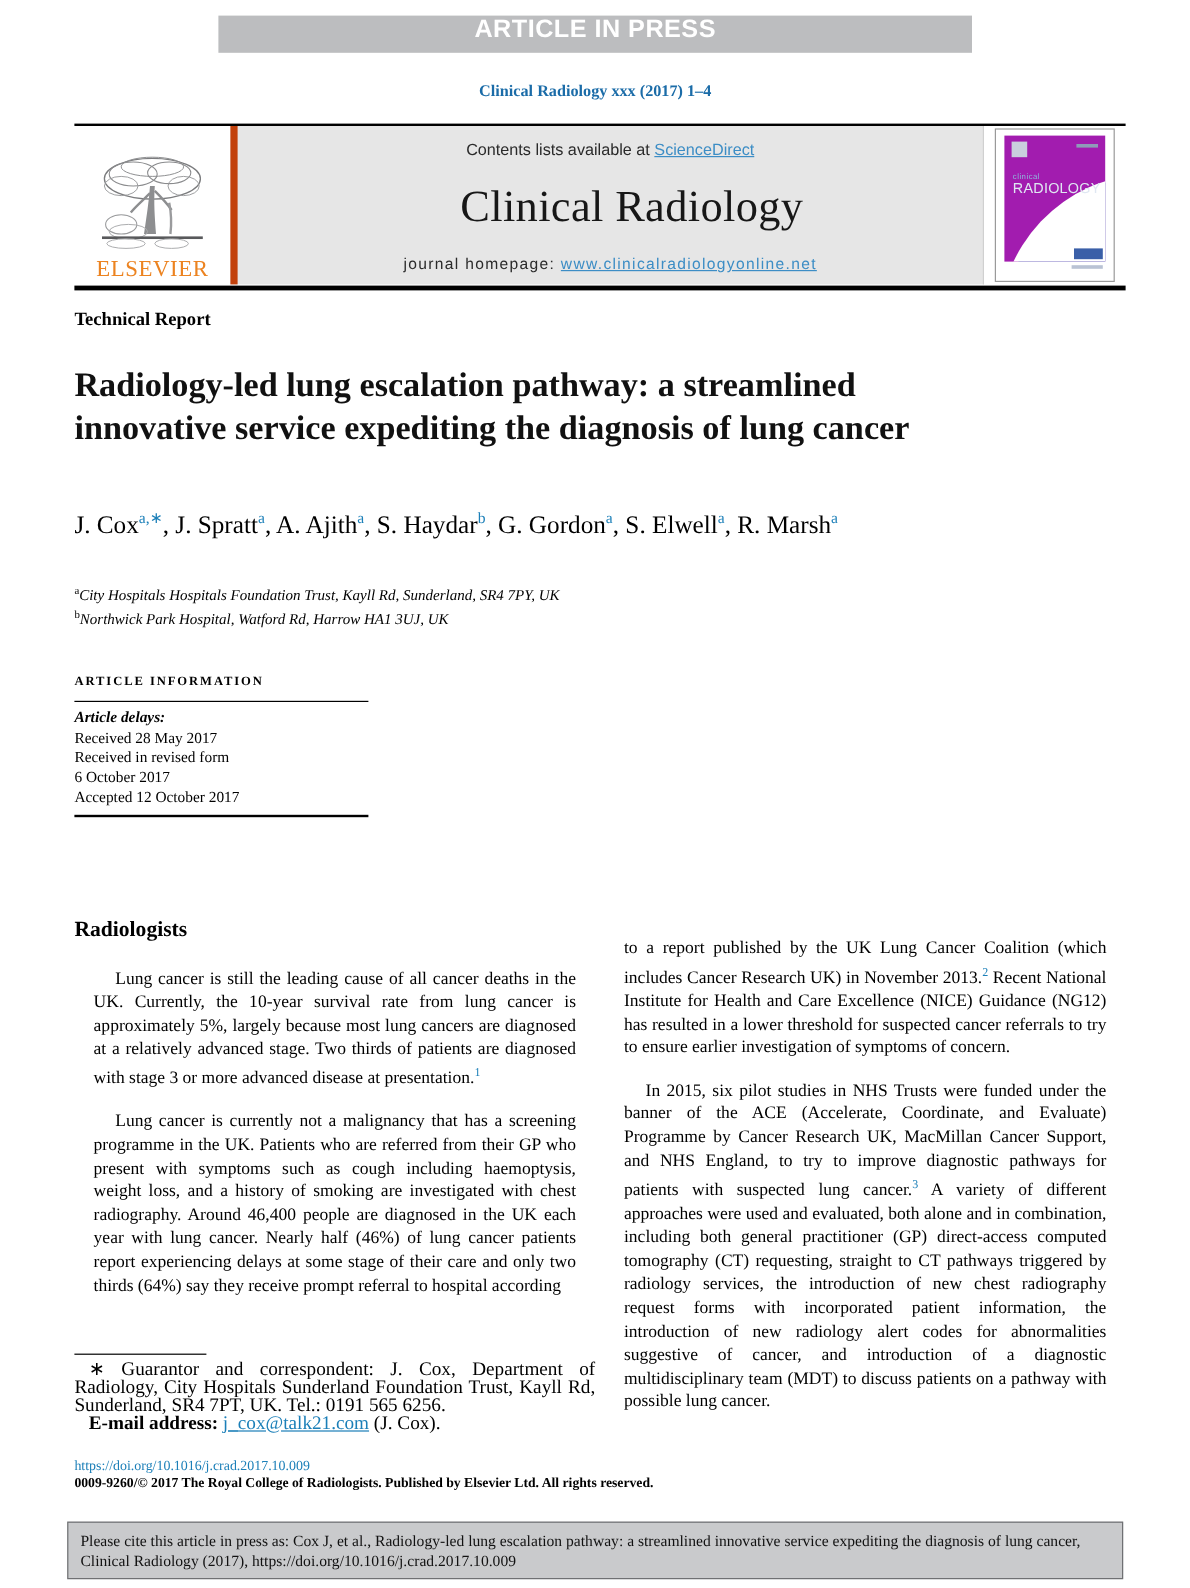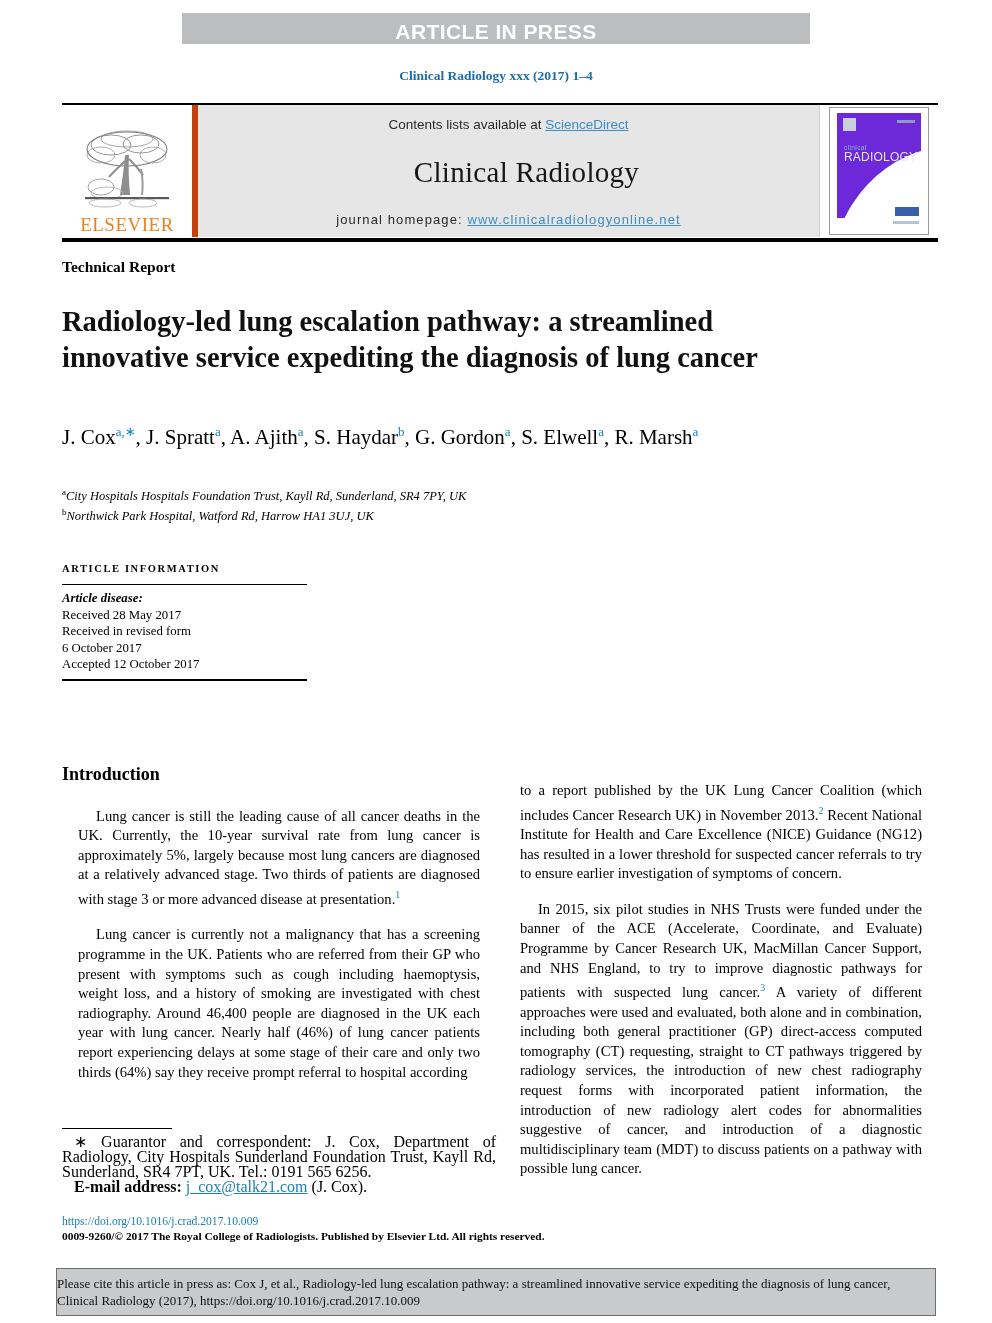--- a/index.html
+++ b/index.html
@@ -18,21 +18,21 @@
 
   
   .press-band {
     position: absolute;
     left: 182px;
     top: 13px;
     width: 628px;
     height: 31px;
     background: #bcbdbf;
     display: flex;
-    align-items: flex-end;
+    align-items: flex-start;
     justify-content: center;
   }
   .press-band-label {
     color: #ffffff;
     font-family: "Liberation Sans", sans-serif;
     font-weight: bold;
     font-size: 21px;
     letter-spacing: 0.4px;
   }
 
@@ -91,21 +91,21 @@
     box-sizing: border-box;
   }
   .sd-line1 {
     font-family: "Liberation Sans", sans-serif;
     font-size: 13.5px;
     color: #2a2a2a;
   }
   .sd-link { color: #3c8dc5; }
   .journal-name {
     font-family: "Liberation Serif", serif;
-    font-size: 29px;
+    font-size: 37px;
     color: #171717;
     letter-spacing: 0.3px;
     margin-left: 36px;
   }
   .homepage-line {
     font-family: "Liberation Sans", sans-serif;
     font-size: 13px;
     color: #2a2a2a;
     letter-spacing: 1.1px;
   }
@@ -123,21 +123,21 @@
     height: 128px;
     border: 1px solid #9a9a9a;
     background: #ffffff;
     position: relative;
     overflow: hidden;
     box-sizing: border-box;
   }
   .cover-navy {
     position: absolute;
     left: 7px; top: 5px; right: 7px; bottom: 16px;
-    background: #6d28d9;
+    background: #a21caf;
     overflow: hidden;
   }
   .cover-swoosh {
     position: absolute;
     right: -34px;
     bottom: -60px;
     width: 124px;
     height: 132px;
     border-radius: 100% 0 0 0;
     background: #ffffff;
@@ -320,21 +320,21 @@
   
   .cite-box {
     position: absolute;
     left: 56px;
     top: 1268px;
     width: 880px;
     height: 48px;
     background: #c9cacc;
     border: 1px solid #6f7073;
     box-sizing: border-box;
-    padding: 6px 10px 0 0;
+    padding: 6px 10px 0 10px;
     font-family: "Liberation Serif", serif;
     font-size: 13px;
     line-height: 17px;
     color: #111;
   }
 </style>
 </head>
 <body>
 
 <div class="press-band">
@@ -406,31 +406,31 @@
 
 <div class="affiliations">
   <div><span class="aff-mark">a</span><span>City Hospitals Hospitals Foundation Trust, Kayll Rd, Sunderland, SR4 7PY, UK</span></div>
   <div><span class="aff-mark">b</span><span>Northwick Park Hospital, Watford Rd, Harrow HA1 3UJ, UK</span></div>
 </div>
 
 <div class="artinfo">
   <div class="artinfo-head">ARTICLE INFORMATION</div>
   <div class="artinfo-rule-top"></div>
   <div class="artinfo-body">
-    <div><em>Article disease:</em></div>
+    <div><em>Article delays:</em></div>
     <div>Received 28 May 2017</div>
     <div>Received in revised form</div>
     <div>6 October 2017</div>
     <div>Accepted 12 October 2017</div>
   </div>
   <div class="artinfo-rule-bot"></div>
 </div>
 
 <div class="col" id="col-left">
-  <h2 class="body-head">Introduction</h2>
+  <h2 class="body-head">Radiologists</h2>
   <p class="para"><span>Lung cancer is still the leading cause of all cancer deaths in the UK. Currently, the 10-year survival rate from lung cancer is approximately 5%, largely because most lung cancers are diagnosed at a relatively advanced stage. Two thirds of patients are diagnosed with stage 3 or more advanced disease at presentation.</span><span class="refsup">1</span></p>
   <p class="para">Lung cancer is currently not a malignancy that has a screening programme in the UK. Patients who are referred from their GP who present with symptoms such as cough including haemoptysis, weight loss, and a history of smoking are investigated with chest radiography. Around 46,400 people are diagnosed in the UK each year with lung cancer. Nearly half (46%) of lung cancer patients report experiencing delays at some stage of their care and only two thirds (64%) say they receive prompt referral to hospital according</p>
 </div>
 
 <div class="col" id="col-right">
   <p class="para" style="text-indent:0"><span>to a report published by the UK Lung Cancer Coalition (which includes Cancer Research UK) in November 2013.</span><span class="refsup">2</span> <span>Recent National Institute for Health and Care Excellence (NICE) Guidance (NG12) has resulted in a lower threshold for suspected cancer referrals to try to ensure earlier investigation of symptoms of concern.</span></p>
   <p class="para"><span>In 2015, six pilot studies in NHS Trusts were funded under the banner of the ACE (Accelerate, Coordinate, and Evaluate) Programme by Cancer Research UK, MacMillan Cancer Support, and NHS England, to try to improve diagnostic pathways for patients with suspected lung cancer.</span><span class="refsup">3</span> <span>A variety of different approaches were used and evaluated, both alone and in combination, including both general practitioner (GP) direct-access computed tomography (CT) requesting, straight to CT pathways triggered by radiology services, the introduction of new chest radiography request forms with incorporated patient information, the introduction of new radiology alert codes for abnormalities suggestive of cancer, and introduction of a diagnostic multidisciplinary team (MDT) to discuss patients on a pathway with possible lung cancer.</span></p>
 </div>
 
 <div class="footnote">

